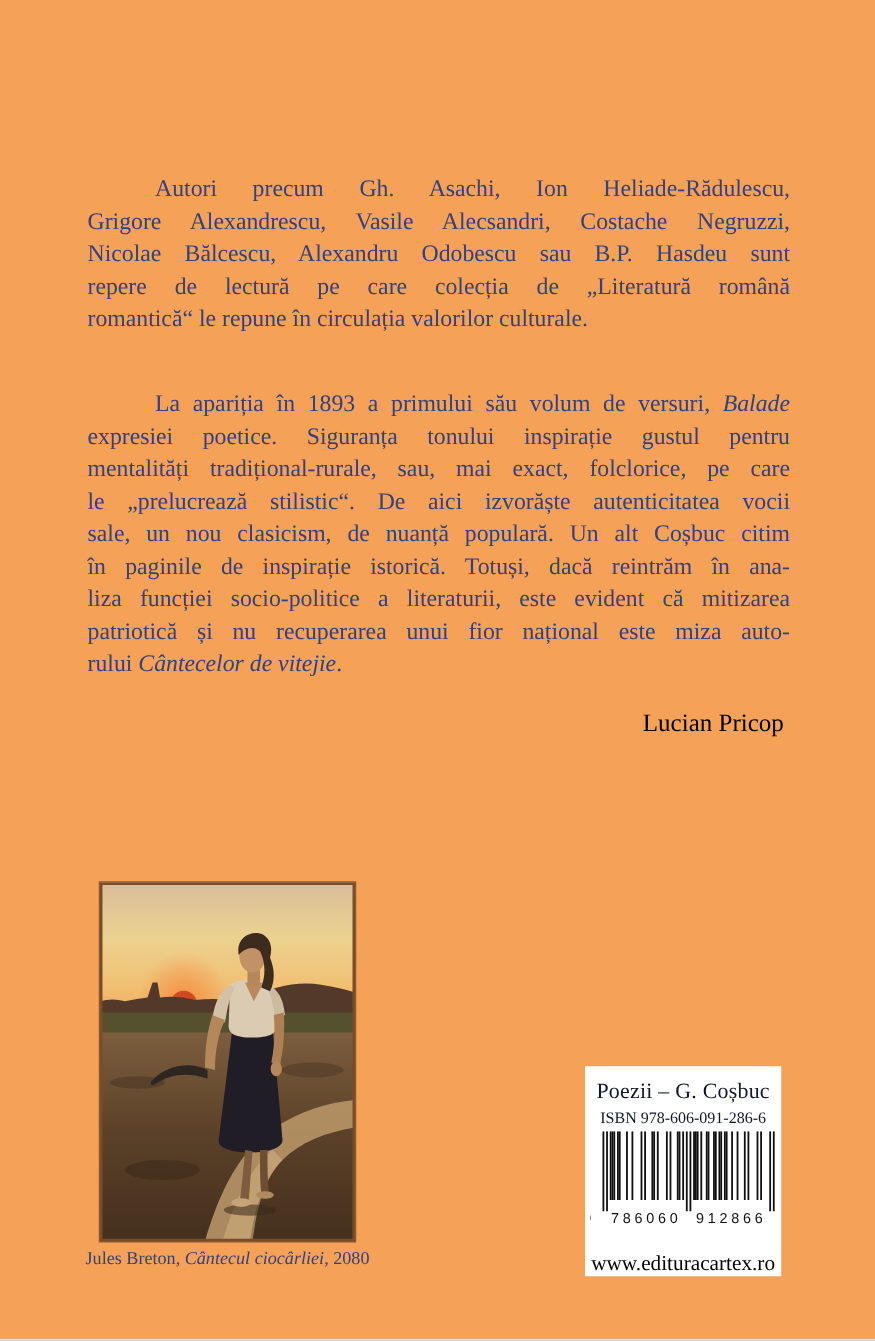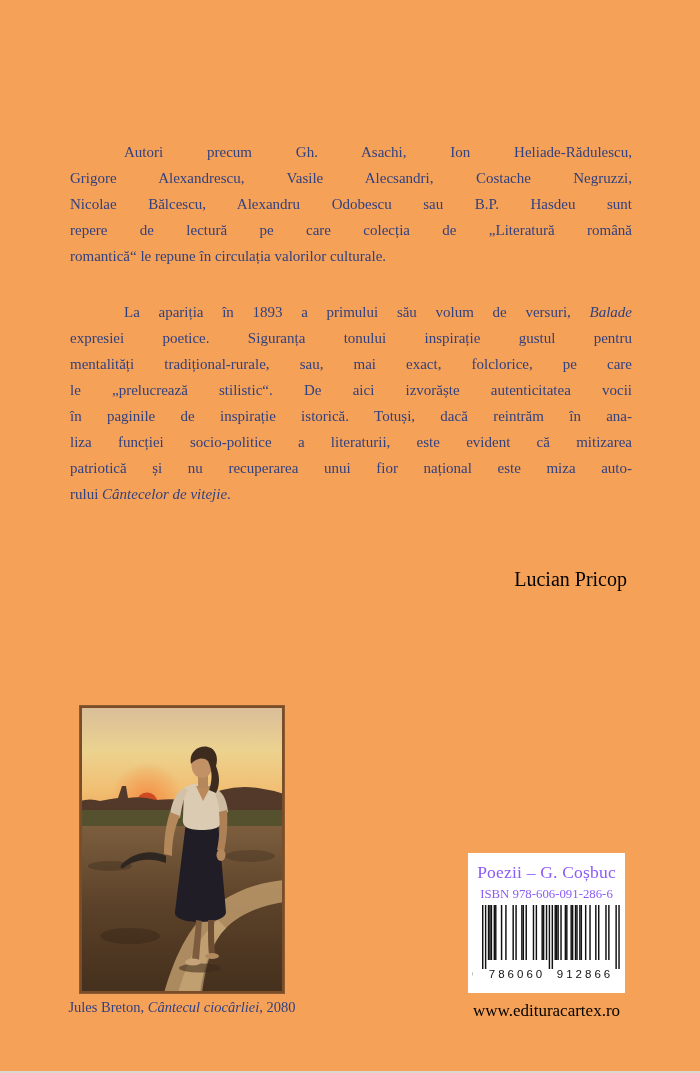--- a/index.html
+++ b/index.html
@@ -1,33 +1,33 @@
 <!DOCTYPE html>
 <html><head>
 <meta charset="utf-8">
 <style>
   html,body{margin:0;padding:0;}
   body{width:700px;height:1073px;position:relative;overflow:hidden;
        background:#f6a158;font-family:"Liberation Serif",serif;}
   .textblock{position:absolute;left:70px;width:562px;color:#32417f;
-             font-size:15px;line-height:26px;}
+             font-size:19px;line-height:26px;}
   .line{white-space:nowrap;height:26px;text-align:justify;}
   .line.j{text-align-last:justify;}
   .line.ind{text-indent:54px;}
   .line i{font-style:italic;}
   #para1{top:139px;}
-  #para2{top:299px;}
+  #para2{top:311px;}
   #signature{position:absolute;top:567px;right:73px;color:#000000;
              font-size:20px;line-height:24px;}
   #painting{position:absolute;left:80px;top:706px;width:204px;height:287px;
             box-shadow:0 0 0 1px #8a5a30;}
   #caption{position:absolute;left:52px;top:998px;width:260px;text-align:center;
            color:#32417f;font-size:14.5px;line-height:18px;white-space:nowrap;}
-  #isbn-box{position:absolute;left:468px;top:853px;width:157px;height:140px;
-            background:#ffffff;text-align:center;color:#8b5cf6;}
+  #isbn-box{position:absolute;left:468px;top:853px;width:157px;height:168px;
+            background:#ffffff;text-align:center;color:#0f172a;}
   #isbn-title{font-size:17.5px;margin-top:9px;letter-spacing:.2px;}
   #isbn-number{font-size:12.8px;margin-top:4px;}
   #barcode{margin-top:3px;}
   #website{position:absolute;left:458px;top:1001px;width:177px;text-align:center;
            color:#000000;font-size:17px;}
   #page-bottom-edge{position:absolute;left:0;bottom:0;width:700px;height:2px;
                     background:#dbd9d4;}
 </style>
 </head>
 <body>
@@ -37,20 +37,21 @@
     <div class="line j"><span>Grigore Alexandrescu, Vasile Alecsandri, Costache Negruzzi,</span></div>
     <div class="line j"><span>Nicolae Bălcescu, Alexandru Odobescu sau B.P. Hasdeu sunt</span></div>
     <div class="line j"><span>repere de lectură pe care colecția de „Literatură română</span></div>
     <div class="line"><span>romantică“ le repune în circulația valorilor culturale.</span></div>
   </div>
 <div id="para2" class="textblock">
     <div class="line j ind"><span>La apariția în 1893 a primului său volum de versuri, </span><i>Balade</i></div>
     <div class="line j"><span>expresiei poetice. Siguranța tonului inspirație gustul pentru</span></div>
     <div class="line j"><span>mentalități tradițional-rurale, sau, mai exact, folclorice, pe care</span></div>
     <div class="line j"><span>le „prelucrează stilistic“. De aici izvorăște autenticitatea vocii</span></div>
+    <div class="line j"><span>sale, un nou clasicism, de nuanță populară. Un alt Coșbuc citim</span></div>
     <div class="line j"><span>în paginile de inspirație istorică. Totuși, dacă reintrăm în ana-</span></div>
     <div class="line j"><span>liza funcției socio-politice a literaturii, este evident că mitizarea</span></div>
     <div class="line j"><span>patriotică și nu recuperarea unui fior național este miza auto-</span></div>
     <div class="line"><span>rului </span><i>Cântecelor de vitejie</i><span>.</span></div>
   </div>
 
 <div id="signature">Lucian Pricop</div>
 
 <div id="painting">
   <svg width="204" height="287" viewBox="0 0 204 287" xmlns="http://www.w3.org/2000/svg">

